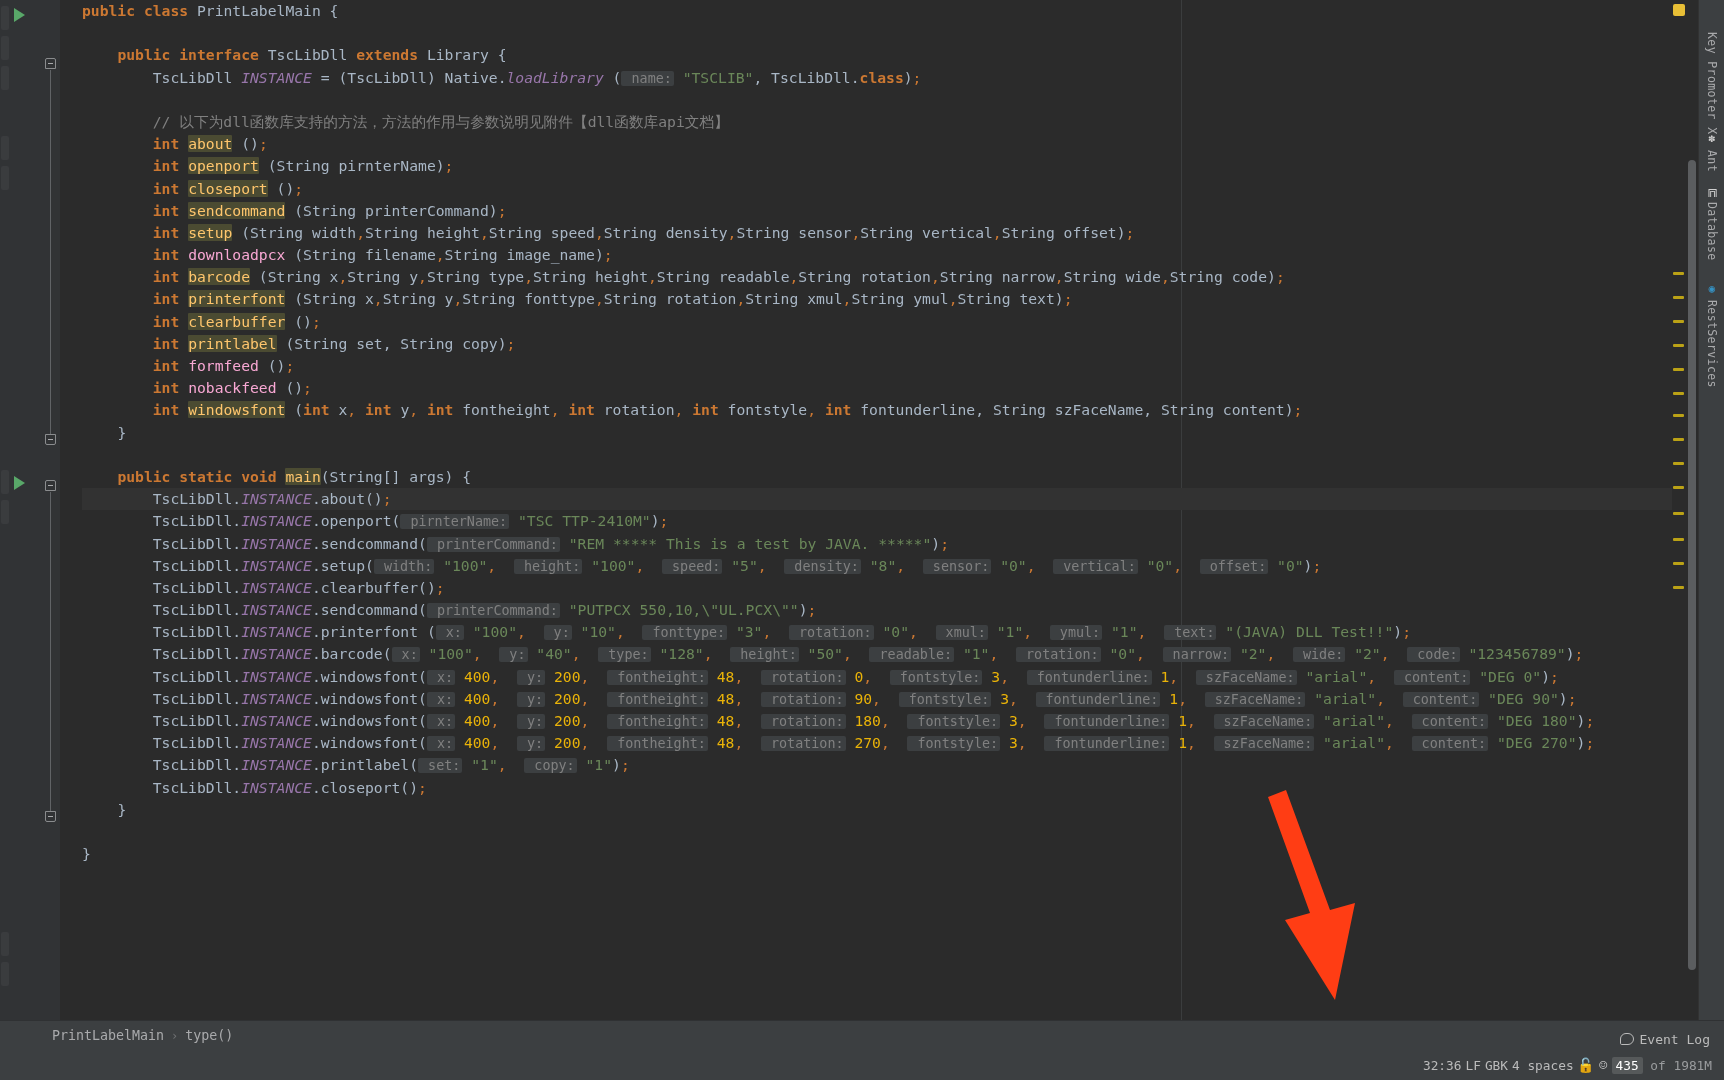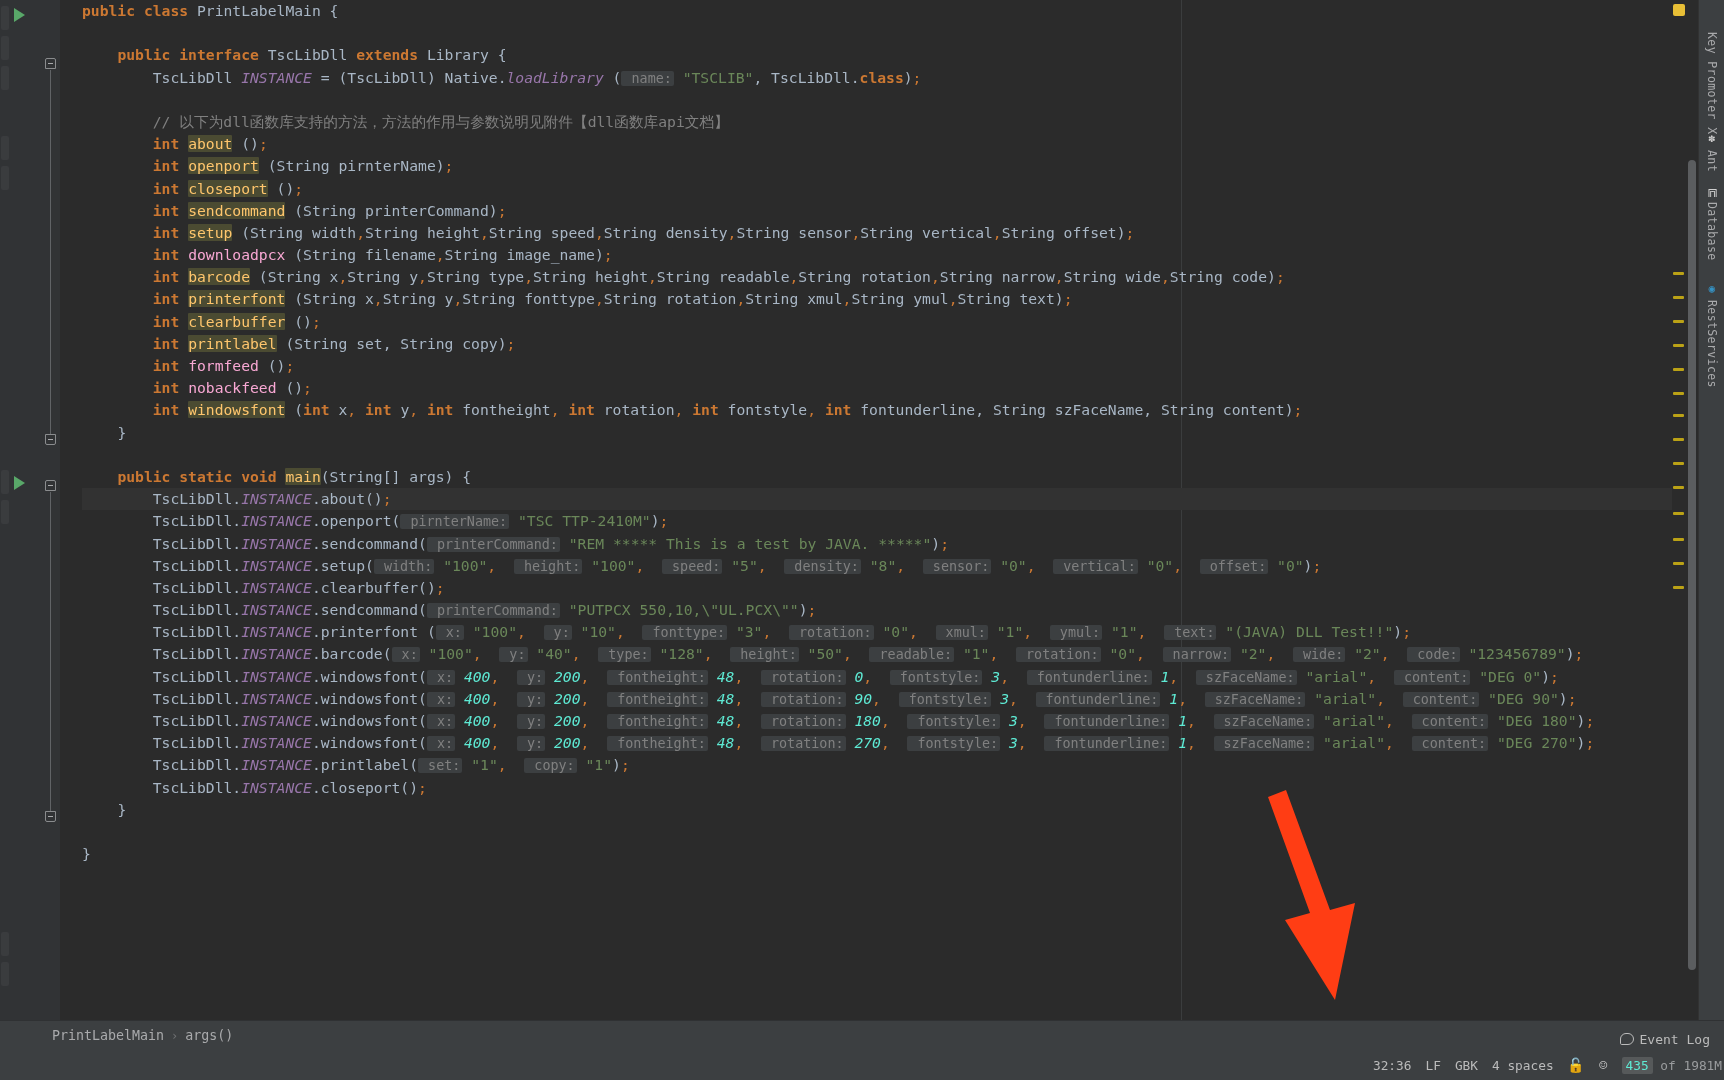--- a/index.html
+++ b/index.html
@@ -58,21 +58,21 @@
   .ln.caret-line{background:#323232;}
 
   
   .kw{color:#cc7832;font-weight:bold;}
   .cls{color:#a9b7c6;}
   .txt{color:#a9b7c6;}
   .fld{color:#9876aa;font-style:italic;}
   .mth{color:#ffc66d;}
   .unused{color:#f9a8d4;}
   .str{color:#6a8759;}
-  .num{color:#5eead4;font-style:italic;}
+  .num{color:#eab308;}
   .cmt{color:#808080;}
   .sep{color:#cc7832;}
   .hint{
     color:#808080;background:#3c3f41;border-radius:2px;
     padding:0 2px;font-size:13.4px;
   }
   .usage{background:#4b4b32;border-radius:1px;}
   .semi{color:#cc7832;}
 
   
@@ -113,23 +113,23 @@
     color:#a9aaac;font-size:13.3px;border-top:1px solid #2f3133;
   }
   .crumb-sep{color:#6f7173;font-size:12px;}
 
   
   .statusbar{
     height:30px;flex:0 0 30px;background:#3c3f41;
     display:flex;align-items:center;color:#bbbbbb;font-size:12.8px;
     position:relative;
   }
-  .sb-right{margin-left:auto;display:flex;align-items:center;gap:14px;padding-right:2px;}
+  .sb-right{margin-left:auto;display:flex;align-items:center;gap:4px;padding-right:12px;}
   .sb-item{white-space:nowrap;}
-  .mem{background:#56595a;padding:1px 4px;border-radius:2px;color:#5eead4;}
+  .mem{background:#56595a;padding:1px 4px;border-radius:2px;color:#ffffff;}
   .memof{color:#9a9c9e;}
 
   
   .eventlog{
     position:absolute;right:14px;bottom:30px;height:22px;
     display:flex;align-items:center;gap:6px;color:#bbbbbb;font-size:13px;
   }
   .balloon{
     width:14px;height:12px;border:1.5px solid #bbbbbb;border-radius:7px 7px 7px 2px;
   }
@@ -219,21 +219,21 @@
       <div class="tool-btn" style="top:278px;">
         <span class="tool-ico" style="color:#3592c4">◉</span>
         <span>RestServices</span>
       </div>
     </div>
   </div>
 
   <div class="breadcrumb">
     <span>PrintLabelMain</span>
     <span class="crumb-sep">›</span>
-    <span>args()</span>
+    <span>type()</span>
   </div>
 
   <div class="eventlog">
     <span class="balloon"></span>
     <span>Event Log</span>
   </div>
 
   <div class="statusbar">
     <div class="sb-right">
       <span class="sb-item">32:36</span>

